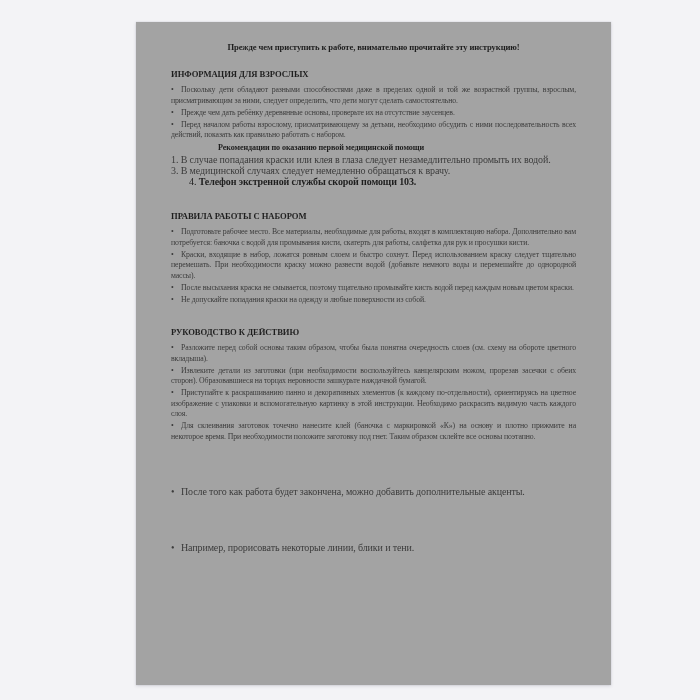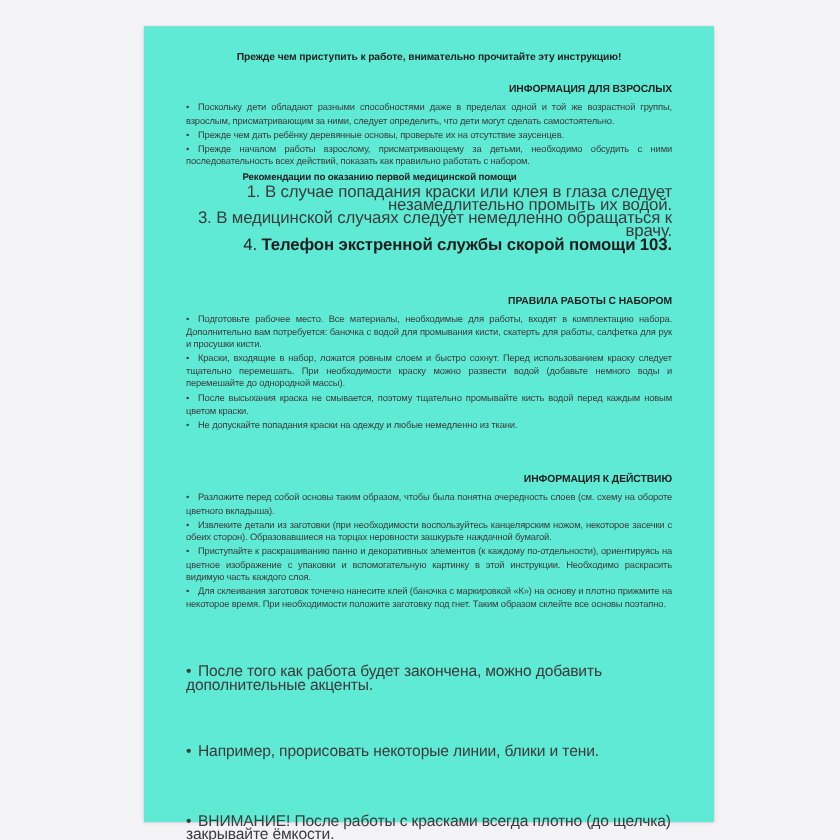--- a/index.html
+++ b/index.html
@@ -5,49 +5,49 @@
     html, body {
       margin: 0;
       padding: 0;
       width: 700px;
       height: 700px;
       background: #f3f3f6;
       overflow: hidden;
     }
     .page {
       position: absolute;
-      left: 120px;
+      left: 136px;
       top: 22px;
       width: 475px;
       height: 663px;
-      background: #5eead4;
+      background: #a3a3a3;
       box-shadow: 0 1px 3px rgba(120,120,140,0.25), 0 0 1px rgba(120,120,140,0.3);
-      font-family: Liberation Sans, sans-serif;
+      font-family: Liberation Serif, serif;
       color: #3a3a3a;
     }
     .content {
       position: absolute;
       left: 35px;
       top: 20px;
       width: 405px;
     }
     .intro {
       text-align: center;
       font-weight: bold;
       font-size: 8.6px;
       color: #1e1e1e;
       margin: 0 0 17px 0;
       letter-spacing: -0.1px;
     }
     .section-title {
-      text-align: right;
+      text-align: left;
       font-weight: bold;
       font-size: 8.6px;
       color: #1e1e1e;
-      margin: 12px 0 6px 0;
+      margin: 0 0 6px 0;
       letter-spacing: -0.05px;
     }
     .para {
       font-size: 7.8px;
       line-height: 10.5px;
       text-align: justify;
       margin: 0 0 1.5px 0;
       color: #3b3b3b;
       letter-spacing: -0.12px;
     }
@@ -59,37 +59,37 @@
     .subhead {
       font-weight: bold;
       font-size: 8.1px;
       line-height: 11px;
       color: #1e1e1e;
       margin: 1px 0 1px 15px;
       letter-spacing: -0.1px;
       padding-left: 32px;
     }
     .num {
-      font-size: 14px;
+      font-size: 10px;
       line-height: 11px;
       color: #3b3b3b;
       letter-spacing: -0.12px;
-      text-align: right;
     }
     .num.bold-item {
       color: #1e1e1e;
+      margin-left: 18px;
     }
     .num.bold-item .num-text {
       font-weight: bold;
     }
     .section {
       margin-bottom: 16px;
     }
     .list-plain {
-      font-size: 13px;
+      font-size: 10px;
       line-height: 11.5px;
       color: #3b3b3b;
       letter-spacing: -0.12px;
       margin-top: 44px;
     }
     .list-plain .bullet {
       display: inline-block;
       width: 10px;
     }
     .gap { height: 2px; }
@@ -99,46 +99,45 @@
 
 <div class="page">
   <div class="content">
 
     <p class="intro">Прежде чем приступить к работе, внимательно прочитайте эту инструкцию!</p>
 
     <div class="section">
       <div class="section-title">ИНФОРМАЦИЯ ДЛЯ ВЗРОСЛЫХ</div>
       <p class="para"><span class="bullet">•</span><span>Поскольку дети обладают разными способностями даже в пределах одной и той же возрастной группы, взрослым, присматривающим за ними, следует определить, что дети могут сделать самостоятельно.</span></p>
       <p class="para"><span class="bullet">•</span><span>Прежде чем дать ребёнку деревянные основы, проверьте их на отсутствие заусенцев.</span></p>
-      <p class="para"><span class="bullet">•</span><span>Прежде началом работы взрослому, присматривающему за детьми, необходимо обсудить с ними последовательность всех действий, показать как правильно работать с набором.</span></p>
+      <p class="para"><span class="bullet">•</span><span>Перед началом работы взрослому, присматривающему за детьми, необходимо обсудить с ними последовательность всех действий, показать как правильно работать с набором.</span></p>
 
       <div class="subhead">Рекомендации по оказанию первой медицинской помощи</div>
       <div class="num"><span>1.</span> <span>В случае попадания краски или клея в глаза следует незамедлительно промыть их водой.</span></div>
       <div class="num"><span>3.</span> <span>В медицинской случаях следует немедленно обращаться к врачу.</span></div>
       <div class="num bold-item"><span>4.</span> <span class="num-text">Телефон экстренной службы скорой помощи 103.</span></div>
     </div>
 
     <div style="height:8px"></div>
 
     <div class="section">
       <div class="section-title">ПРАВИЛА РАБОТЫ С НАБОРОМ</div>
       <p class="para"><span class="bullet">•</span><span>Подготовьте рабочее место. Все материалы, необходимые для работы, входят в комплектацию набора. Дополнительно вам потребуется: баночка с водой для промывания кисти, скатерть для работы, салфетка для рук и просушки кисти.</span></p>
       <p class="para"><span class="bullet">•</span><span>Краски, входящие в набор, ложатся ровным слоем и быстро сохнут. Перед использованием краску следует  тщательно перемешать. При необходимости краску  можно развести водой (добавьте немного воды и перемешайте до однородной массы).</span></p>
       <p class="para"><span class="bullet">•</span><span>После высыхания краска не смывается, поэтому тщательно промывайте кисть водой перед каждым новым цветом краски.</span></p>
-      <p class="para"><span class="bullet">•</span><span>Не допускайте попадания краски на одежду и любые немедленно из ткани.</span></p>
+      <p class="para"><span class="bullet">•</span><span>Не допускайте попадания краски на одежду и любые поверхности из собой.</span></p>
     </div>
 
     <div style="height:6px"></div>
 
     <div class="section">
-      <div class="section-title">ИНФОРМАЦИЯ К ДЕЙСТВИЮ</div>
+      <div class="section-title">РУКОВОДСТВО К ДЕЙСТВИЮ</div>
       <p class="para"><span class="bullet">•</span><span>Разложите перед собой основы таким образом, чтобы была понятна очередность слоев (см. схему на обороте цветного вкладыша).</span></p>
-      <p class="para"><span class="bullet">•</span><span>Извлеките детали из заготовки (при необходимости воспользуйтесь канцелярским ножом, некоторое засечки с обеих сторон). Образовавшиеся на торцах неровности зашкурьте наждачной бумагой.</span></p>
+      <p class="para"><span class="bullet">•</span><span>Извлеките детали из заготовки (при необходимости воспользуйтесь канцелярским ножом, прорезав засечки с обеих сторон). Образовавшиеся на торцах неровности зашкурьте наждачной бумагой.</span></p>
       <p class="para"><span class="bullet">•</span><span>Приступайте к раскрашиванию панно и декоративных элементов (к каждому по-отдельности), ориентируясь на цветное изображение с упаковки и вспомогательную картинку в этой инструкции. Необходимо раскрасить видимую часть каждого слоя.</span></p>
       <p class="para"><span class="bullet">•</span><span>Для склеивания заготовок точечно нанесите клей (баночка с маркировкой «К») на основу и плотно прижмите на некоторое время. При необходимости положите заготовку под гнет. Таким образом склейте все основы поэтапно.</span></p>
       <div class="list-plain"><span class="bullet">•</span><span>После того как работа будет закончена, можно добавить дополнительные акценты.</span></div>
       <div class="list-plain"><span class="bullet">•</span><span>Например, прорисовать некоторые линии, блики и тени.</span></div>
       <div class="gap"></div>
-      <div class="list-plain"><span class="bullet">•</span><span>ВНИМАНИЕ! После работы с красками всегда плотно (до щелчка) закрывайте ёмкости.</span></div>
     </div>
 
   </div>
 </div>
 
 </body></html>

